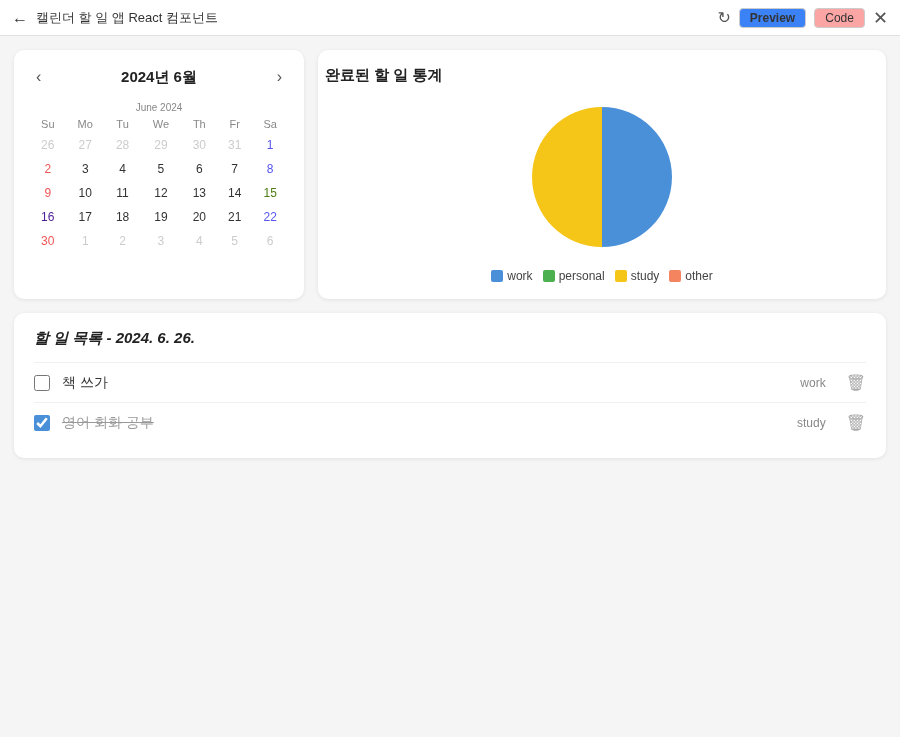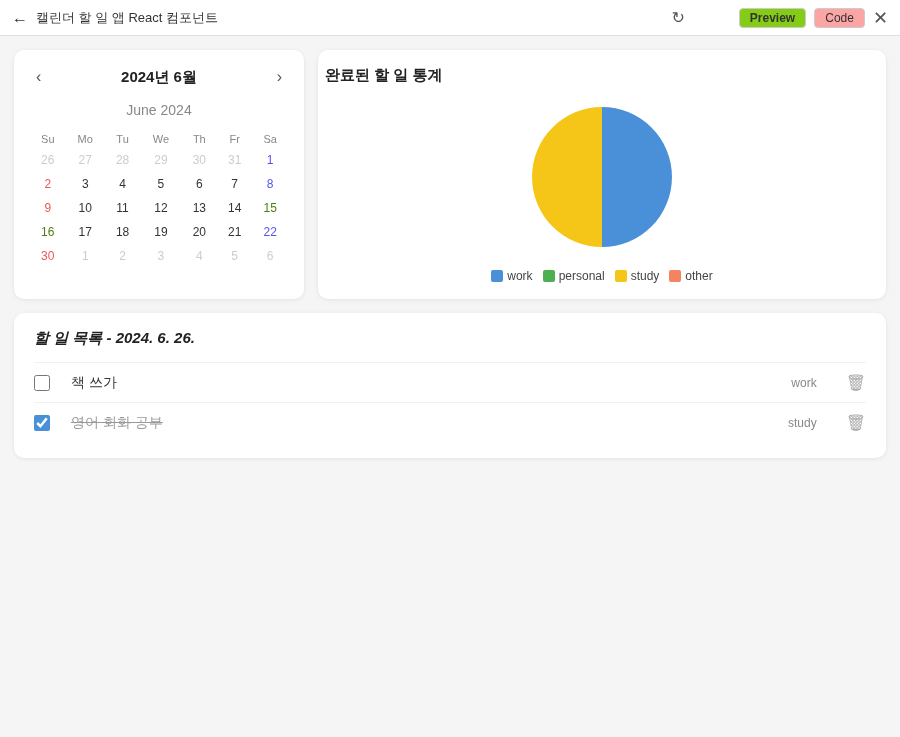--- a/index.html
+++ b/index.html
@@ -46,23 +46,22 @@
     .topbar-btn {
       border: 1px solid #ccc;
       background: #fca5a5;
       border-radius: 4px;
       padding: 2px 10px;
       font-size: 12px;
       cursor: pointer;
       color: #333;
     }
     .topbar-btn.active {
-      background: #84cc16;
+      background: #3b82f6;
       font-weight: 600;
-      margin-left: 46px;
     }
     .topbar-close {
       background: none;
       border: none;
       cursor: pointer;
       font-size: 18px;
       color: #555;
       display: flex;
       align-items: center;
     }
@@ -109,23 +108,23 @@
       font-weight: 600;
       color: #222;
       text-align: right;
     }
     .mini-cal {
       width: 100%;
       border-collapse: collapse;
       font-size: 12px;
     }
     .mini-cal caption {
-      font-size: 14px;
+      font-size: 10px;
       color: #888;
-      margin-bottom: 12px;
+      margin-bottom: 2px;
       caption-side: top;
     }
     .mini-cal thead th {
       color: #888;
       font-weight: 500;
       text-align: center;
       padding: 3px 2px;
       font-size: 11px;
     }
     .mini-cal td {
@@ -227,21 +226,21 @@
       padding: 8px 18px;
       font-size: 13px;
       cursor: pointer;
       margin-bottom: 16px;
     }
     .todo-item {
       display: flex;
       align-items: center;
       padding: 10px 0;
       border-top: 1px solid #f0f0f0;
-      gap: 21px;
+      gap: 12px;
     }
     .todo-checkbox {
       width: 16px;
       height: 16px;
       accent-color: #4a90d9;
       cursor: pointer;
       flex-shrink: 0;
     }
     .todo-text {
       flex: 1;
@@ -327,21 +326,21 @@
             <tr>
               <td style="color: rgb(238, 85, 85);">9</td>
               <td>10</td>
               <td>11</td>
               <td>12</td>
               <td>13</td>
               <td>14</td>
               <td style="color: #4d7c0f;">15</td>
             </tr>
             <tr>
-              <td style="color: #4d7c0f;">16</td>
+              <td style="color: #4c1d95;">16</td>
               <td>17</td>
               <td>18</td>
               <td>19</td>
               <td>20</td>
               <td>21</td>
               <td style="color: rgb(85, 85, 238);">22</td>
             </tr>
             <tr>
               <td style="color: rgb(238, 85, 85);">30</td>
               <td style="color: rgb(204, 204, 204);">1</td>

